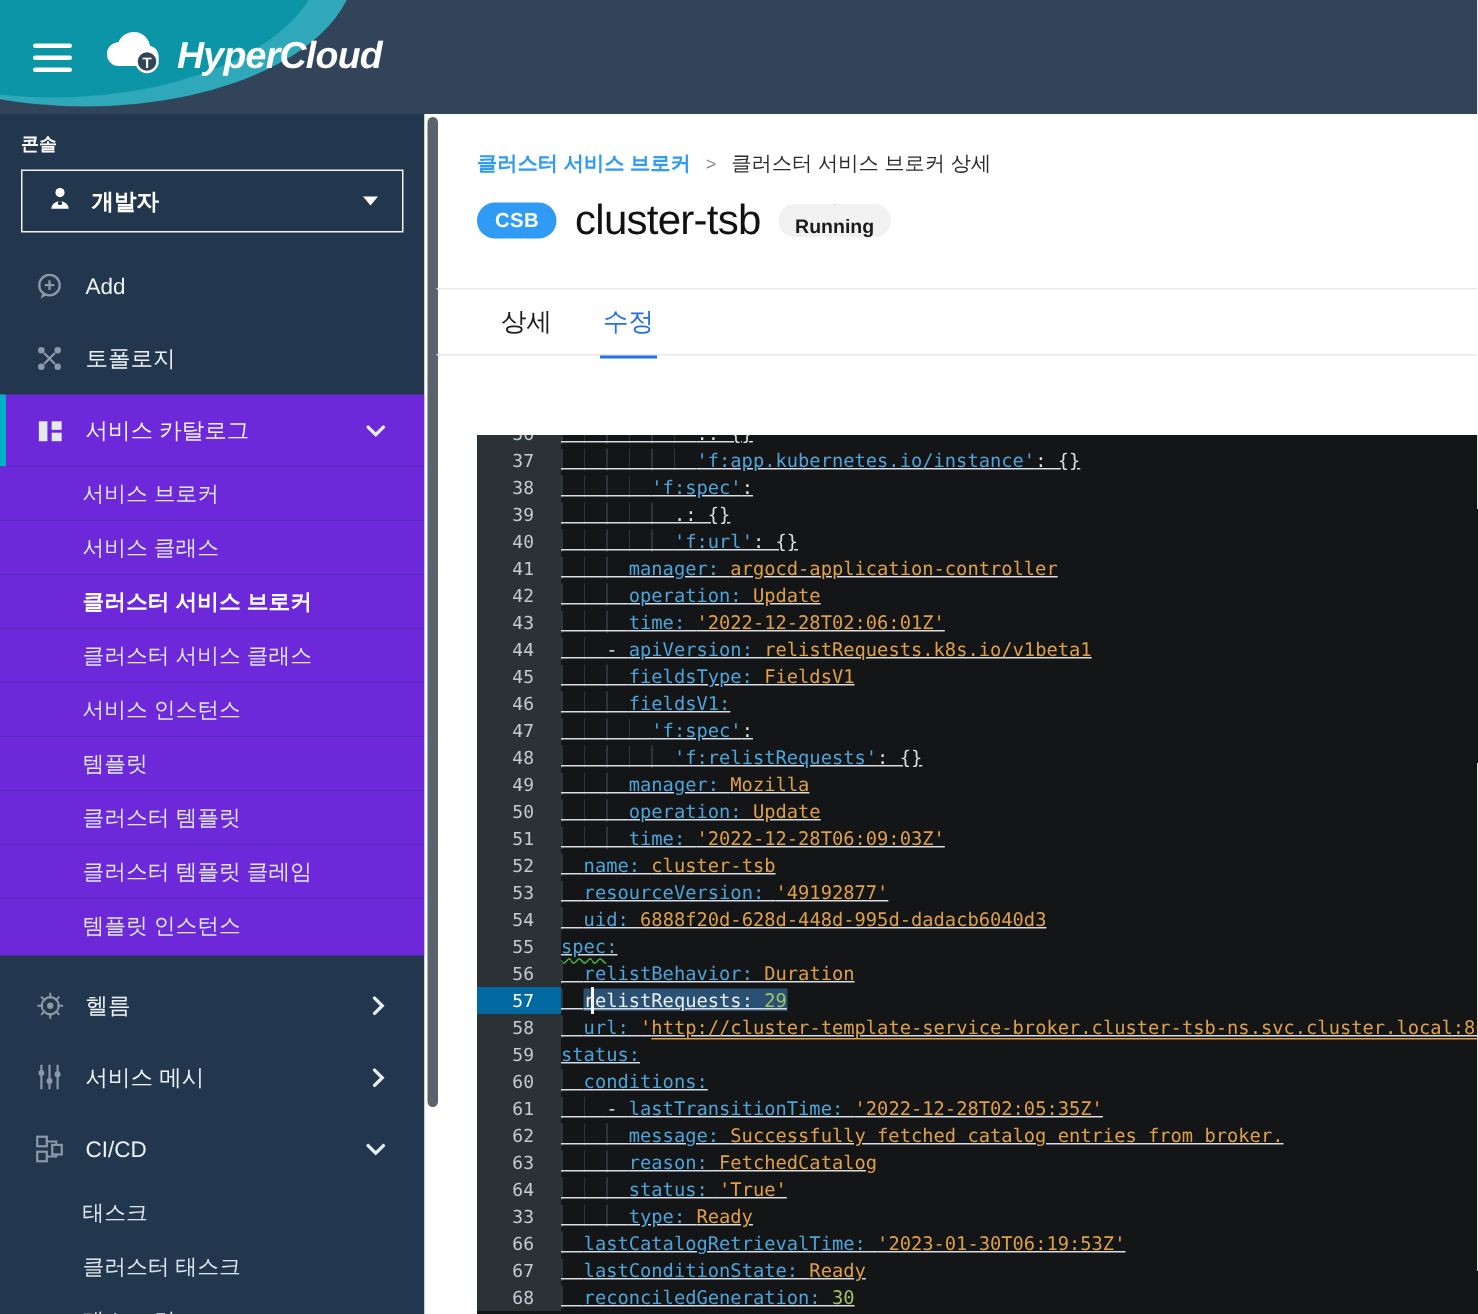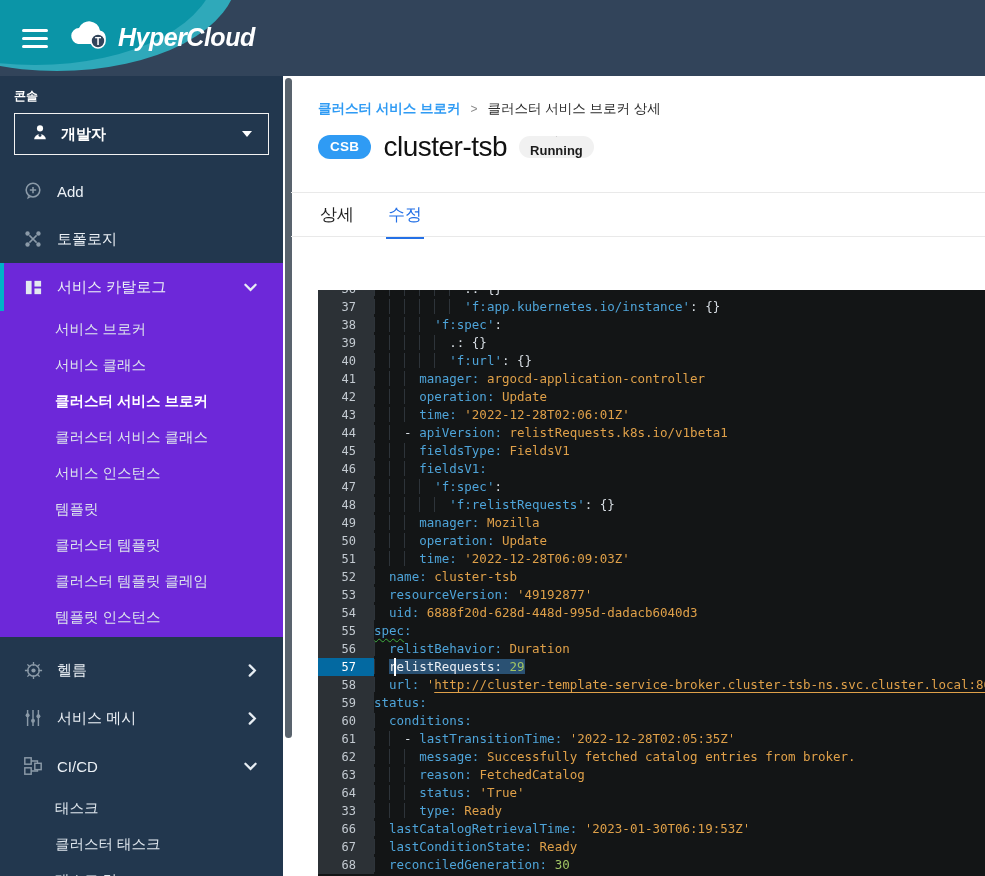--- a/index.html
+++ b/index.html
@@ -48,33 +48,33 @@
   #breadcrumb .bc-cur{color:#2b2b2b;}
   #title-row{position:absolute;left:318px;top:131px;display:flex;align-items:center;gap:12px;}
   #csb-badge{background:#2f9bf4;color:#fff;font-size:13.5px;font-weight:700;height:24px;line-height:24px;
              padding:0 12px;border-radius:12px;letter-spacing:0.3px;}
   #res-title{font-size:28px;font-weight:500;color:#111;letter-spacing:-0.5px;}
   #status-badge{background:#f1f1f1;height:22px;border-radius:11px;display:flex;align-items:center;gap:6px;
                 padding:0 11px;font-size:13px;font-weight:600;color:#1b1b1b;flex-direction:column;}
   #status-badge svg{display:block;}
   .divider{position:absolute;left:291px;right:0;height:1px;background:#e9e9e9;}
   #div1{top:192px;} #div2{top:236px;}
-  #tabs{position:absolute;left:318px;top:203px;display:flex;gap:30px;}
+  #tabs{position:absolute;left:332px;top:203px;display:flex;gap:30px;}
   .tab{font-size:17px;color:#1f1f1f;padding:0 2px 10px 2px;cursor:pointer;}
   .tab.active{color:#2470e6;border-bottom:3px solid #2470e6;}
 
   
   #editor{position:absolute;left:318px;top:290px;width:667px;height:586px;background:#131516;overflow:hidden;
           font-family:"DejaVu Sans Mono","Liberation Mono",monospace;}
   #lines{margin-top:-10px;}
   .row{display:flex;height:18px;}
   .ln{flex:0 0 56px;box-sizing:border-box;background:#2c3136;color:#c3cad1;font-size:12px;line-height:18px;
       text-align:right;padding-right:18px;user-select:none;}
   .row.cur .ln{background:#0369a1;color:#fff;}
-  .cd{flex:1;white-space:pre;font-size:12.5px;line-height:18px;position:relative;color:#d8dee4;}
+  .cd{flex:1;white-space:pre;font-size:12.5px;line-height:18px;position:relative;color:#d8dee4;text-decoration:underline;}
   .g{background-image:repeating-linear-gradient(to right,#2e343a 0 1px,transparent 1px 15.06px);}
   .k{color:#4ea4d9;} .v{color:#dfa049;} .n{color:#a0c464;} .p{color:#d8dee4;} .w{color:#e9eef3;}
   .u{color:#dfa049;text-decoration:underline;text-underline-offset:3px;}
   .sq{color:#4ea4d9;text-decoration:underline wavy #3fae3f 1px;text-underline-offset:3px;}
   .sel{background:#2a5173;}
   .cursor{position:absolute;top:0;bottom:0;width:2px;background:#fff;}
 </style>
 </head>
 <body>
 

